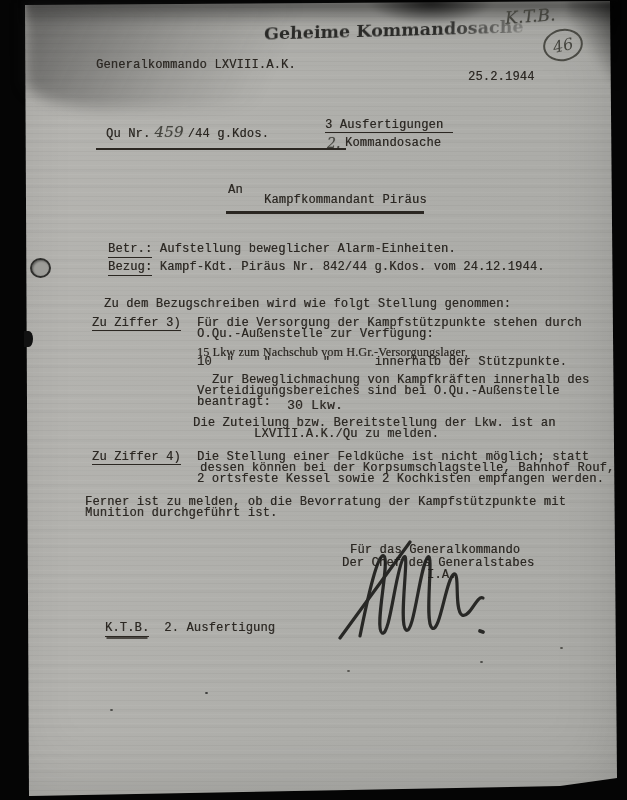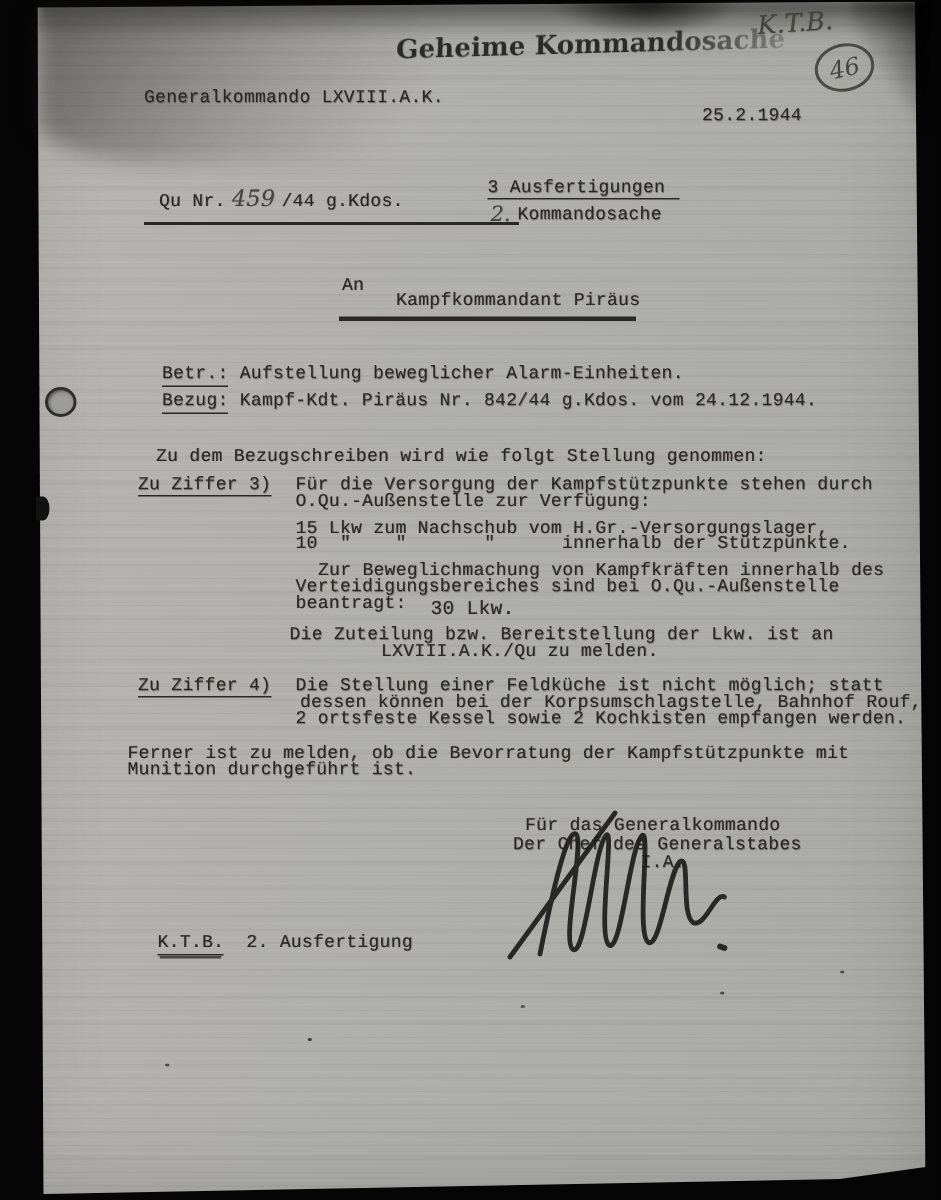--- a/index.html
+++ b/index.html
@@ -90,21 +90,21 @@
 <div class="rule" style="left:226px;top:211px;width:198px;height:2.5px;"></div>
 
 <div class="t" style="left:108px;top:244px;"><span class="u">Betr.:</span><span> </span><span>Aufstellung beweglicher Alarm-Einheiten.</span></div>
 <div class="t" style="left:108px;top:262px;"><span class="u">Bezug:</span><span> </span><span>Kampf-Kdt. Piräus Nr. 842/44 g.Kdos. vom 24.12.1944.</span></div>
 
 <div class="t" style="left:104px;top:299px;">Zu dem Bezugschreiben wird wie folgt Stellung genommen:</div>
 
 <div class="t u" style="left:92px;top:318px;">Zu Ziffer 3)</div>
 <div class="t" style="left:197px;top:318px;">Für die Versorgung der Kampfstützpunkte stehen durch</div>
 <div class="t" style="left:197px;top:329px;font-family:Liberation Mono, monospace;">O.Qu.-Außenstelle zur Verfügung:</div>
-<div class="t" style="left:197px;top:347px;">15 Lkw zum Nachschub vom H.Gr.-Versorgungslager,</div>
+<div class="t" style="left:197px;top:347px;font-family:Liberation Serif, serif;">15 Lkw zum Nachschub vom H.Gr.-Versorgungslager,</div>
 <div class="t" style="left:197px;top:357px;">10  "    "       "      innerhalb der Stützpunkte.</div>
 <div class="t" style="left:197px;top:375px;margin-left:15px;">Zur Beweglichmachung von Kampfkräften innerhalb des</div>
 <div class="t" style="left:197px;top:386px;">Verteidigungsbereiches sind bei O.Qu.-Außenstelle</div>
 <div class="t" style="left:197px;top:397px;">beantragt:</div>
 <div class="t" style="left:287px;top:400px;font-size:13px;">30 Lkw.</div>
 <div class="t" style="left:193px;top:418px;">Die Zuteilung bzw. Bereitstellung der Lkw. ist an</div>
 <div class="t" style="left:214px;top:429px;margin-left:40px;">LXVIII.A.K./Qu zu melden.</div>
 
 <div class="t u" style="left:92px;top:452px;">Zu Ziffer 4)</div>
 <div class="t" style="left:197px;top:452px;">Die Stellung einer Feldküche ist nicht möglich; statt</div>

